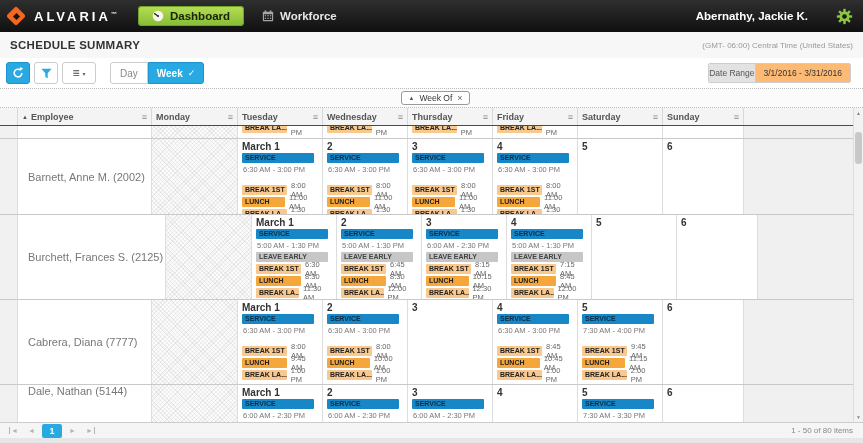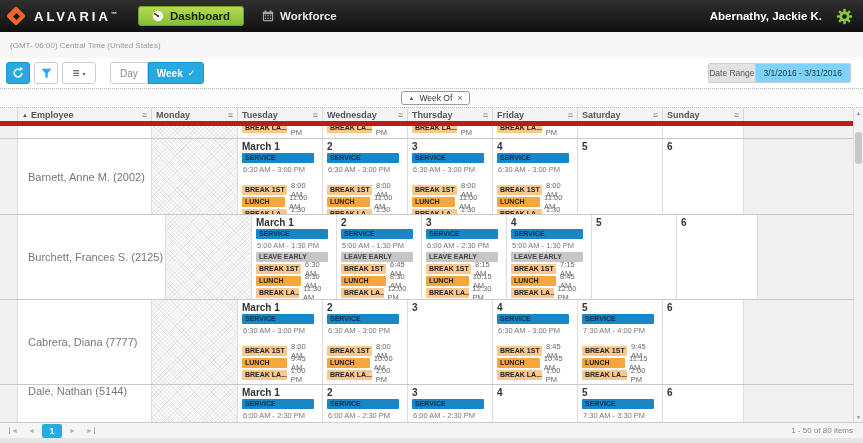--- a/index.html
+++ b/index.html
@@ -11,21 +11,21 @@
   .topbar { height:32px; background:linear-gradient(#2f2f2f,#101010); display:flex; align-items:center; padding:0 10px 0 6px; }
   .brand { display:flex; align-items:center; gap:8px; width:128px; }
   .logo { width:20px; height:20px; position:relative; display:inline-block; }
   .logo .diamond { position:absolute; left:3px; top:3px; width:14px; height:14px; background:var(--orange,#F26722); transform:rotate(45deg); border-radius:2px; }
   .logo .hole { position:absolute; left:8px; top:8px; width:5px; height:5px; background:#151515; transform:rotate(45deg); }
   .brand-text { color:#fff; font-weight:bold; font-size:13px; letter-spacing:3px; }
   .brand sup { color:#fff; font-size:6px; vertical-align:super; }
   .nav { display:flex; align-items:center; gap:18px; margin-left:4px; }
   .tab { display:flex; align-items:center; gap:6px; font-size:11.5px; font-weight:bold; color:#e6e6e6; cursor:pointer; }
   .tab.active { background:linear-gradient(#b8dd55,#84bc34); color:#15240a; border-radius:4px; padding:4px 14px; box-shadow:inset 0 0 0 1px #6ea527; }
-  .user-area { margin-left:auto; display:flex; align-items:center; gap:14px; }
+  .user-area { margin-left:auto; display:flex; align-items:center; gap:28px; }
   .user { color:#fff; font-weight:bold; font-size:11.5px; }
 
   
   .subheader { height:26px; background:#f7f7f7; display:flex; align-items:center; justify-content:space-between; padding:0 10px; }
   .subheader h1 { font-size:11.5px; color:#333; letter-spacing:.3px; }
   .tz { font-size:8px; color:#999; }
 
   
   .toolbar { height:30px; background:#fff; display:flex; align-items:center; gap:4px; padding:0 12px 0 6px; }
   .tbtn { height:22px; display:flex; align-items:center; justify-content:center; border:1px solid #ccc; border-radius:3px; background:#fff; cursor:pointer; }
@@ -33,32 +33,32 @@
   .tbtn.filter { width:24px; }
   .tbtn.menu { width:34px; gap:3px; }
   .menu-lines { font-size:12px; font-weight:bold; color:#444; line-height:1; }
   .menu-caret { font-size:6px; color:#666; }
   .seg { display:flex; margin-left:10px; }
   .seg .day { height:22px; padding:0 9px; display:flex; align-items:center; font-size:10px; color:#888; background:#fff; border:1px solid #ccc; border-radius:3px 0 0 3px; cursor:pointer; }
   .seg .week { height:22px; padding:0 8px; display:flex; align-items:center; gap:5px; font-size:10px; font-weight:bold; color:#fff; background:var(--accent,#29A9E1); border:1px solid #1d93c9; border-radius:0 3px 3px 0; cursor:pointer; }
   .seg .check { font-size:9px; }
   .daterange { margin-left:auto; display:flex; border:1px solid #ccc; border-radius:2px; overflow:hidden; height:20px; }
   .daterange .lbl { background:#e2e2e2; color:#555; font-size:8.5px; display:flex; align-items:center; padding:0 0; border-right:1px solid #ccc; }
-  .daterange .val { background:#7dd3fc; color:#333; font-size:8.5px; display:flex; align-items:center; padding:0 8px; }
+  .daterange .val { background:#fdba74; color:#333; font-size:8.5px; display:flex; align-items:center; padding:0 8px; }
 
   
   .groupbar { height:20px; background:#fbfbfb; border-top:1px dotted #bbb; border-bottom:1px dotted #bbb; display:flex; align-items:center; padding-left:8px;justify-content:center; }
   .chip-group { display:flex; align-items:center; gap:5px; background:#fff; border:1px solid #9a9a9a; border-radius:3px; height:14px; padding:0 6px; cursor:pointer; }
   .chip-group .s { font-size:6px; color:#555; }
   .chip-group .t { font-size:8.5px; color:#333; }
   .chip-group .x { font-size:9px; color:#666; line-height:1; }
 
   
   .gridwrap { position:relative; width:863px; background:#efefef; }
-  .ghead { width:853px; height:18px; display:flex; background:#f4f4f4; border-bottom:5px solid #b91c1c; }
+  .ghead { width:853px; height:18px; display:flex; background:#f4f4f4; border-bottom:1px solid #b91c1c; }
   .hcell { display:flex; align-items:center; padding:0 4px; border-right:1px solid #d8d8d8; font-size:9px; font-weight:bold; color:#555; background:#f4f4f4; overflow:hidden; }
   .hcell.gutter { width:18px; padding:0; }
   .hcell.filler { flex:1; border-right:none; }
   .sorticon { font-size:6px; color:#555; margin-right:3px; }
   .hmenu { margin-left:auto; font-size:9px; color:#888; cursor:pointer; }
   .gbody { width:853px; height:296px; overflow:hidden; background:#fff; }
   .grow { display:flex; border-bottom:1px solid #c9c9c9; overflow:hidden; background:#fff; }
   .bcell { border-right:1px solid #ddd; overflow:hidden; }
   .bcell.gutter { width:18px; background:#f1f1f1; }
   .bcell.emp { display:flex; align-items:center; padding-left:10px; }
@@ -146,20 +146,21 @@
           <rect x="8.6" y="1" width="2.8" height="18" transform="rotate(90 10 10)"></rect>
           <rect x="8.6" y="1" width="2.8" height="18" transform="rotate(135 10 10)"></rect>
           <circle cx="10" cy="10" r="6"></circle>
         </g>
         <circle cx="10" cy="10" r="2.7" fill="#15191c"></circle>
       </svg>
     </div>
   </header>
 
   <div class="subheader">
+    <h1>SCHEDULE SUMMARY</h1>
     <span class="tz">(GMT- 06:00) Central Time (United States)</span>
   </div>
 
   <div class="toolbar">
     <span class="tbtn refresh">
       <svg viewBox="0 0 14 14" width="12" height="12">
         <path d="M11.5 7 a4.5 4.5 0 1 1 -1.7 -3.5" fill="none" stroke="#fff" stroke-width="1.8"></path>
         <polygon points="9.0,0.2 13.0,1.6 9.6,4.8" fill="#fff"></polygon>
       </svg>
     </span>

